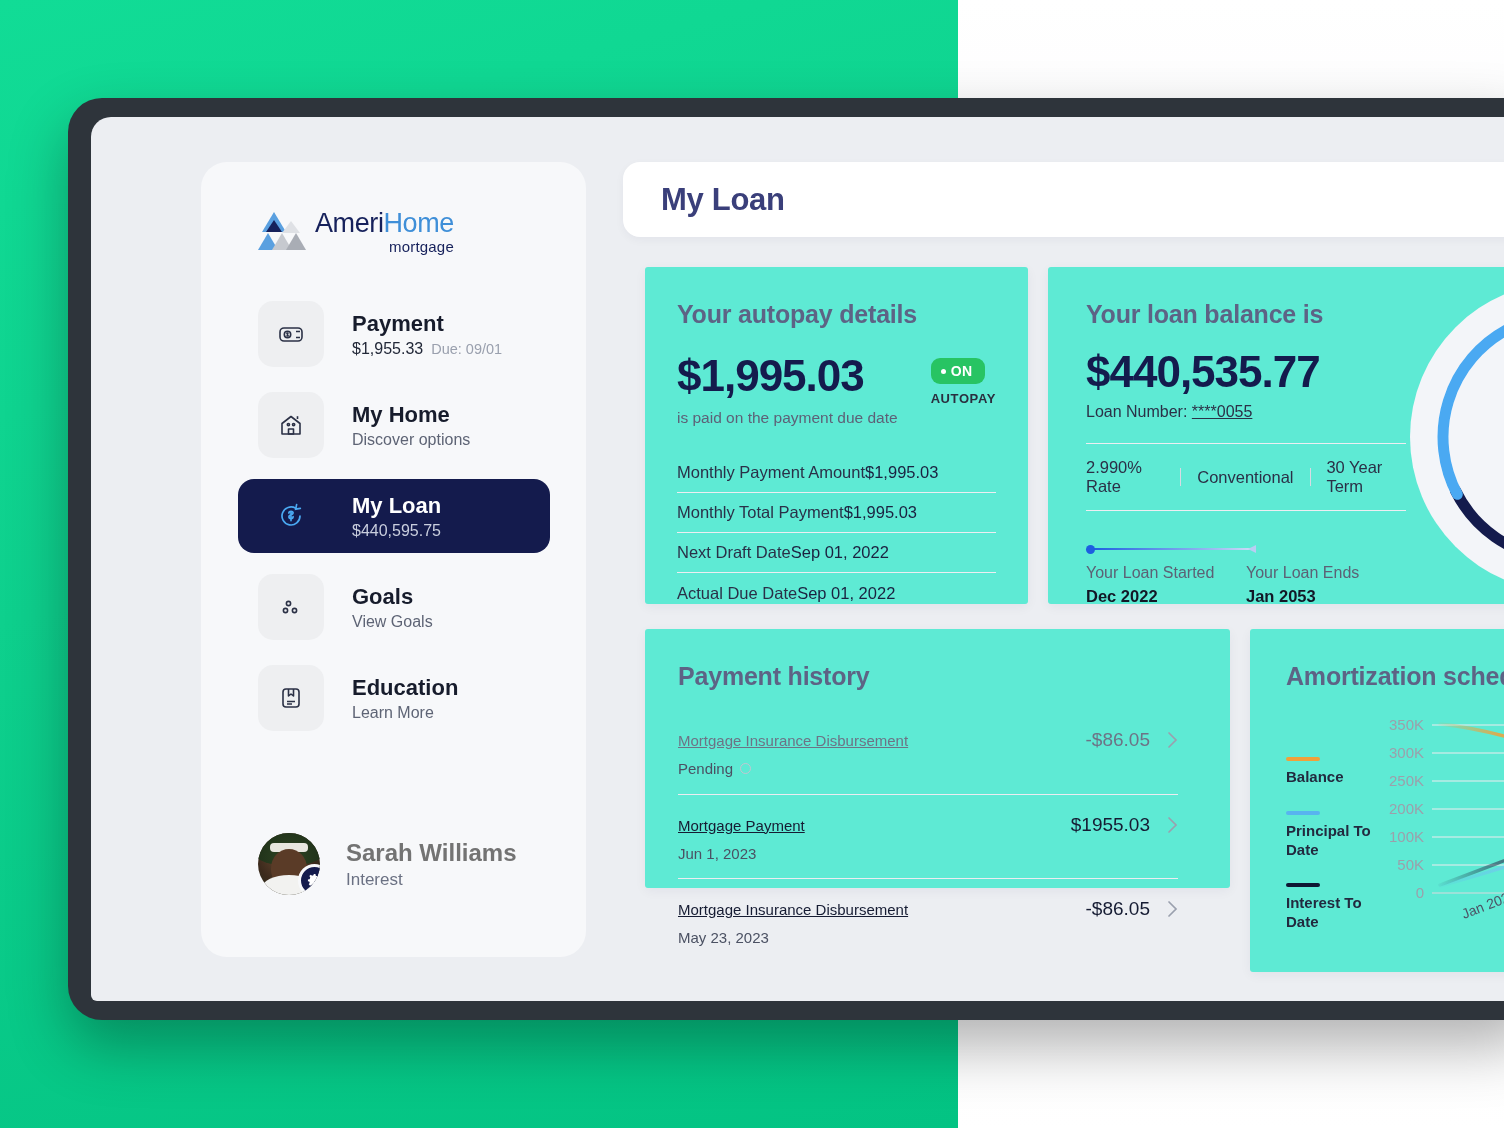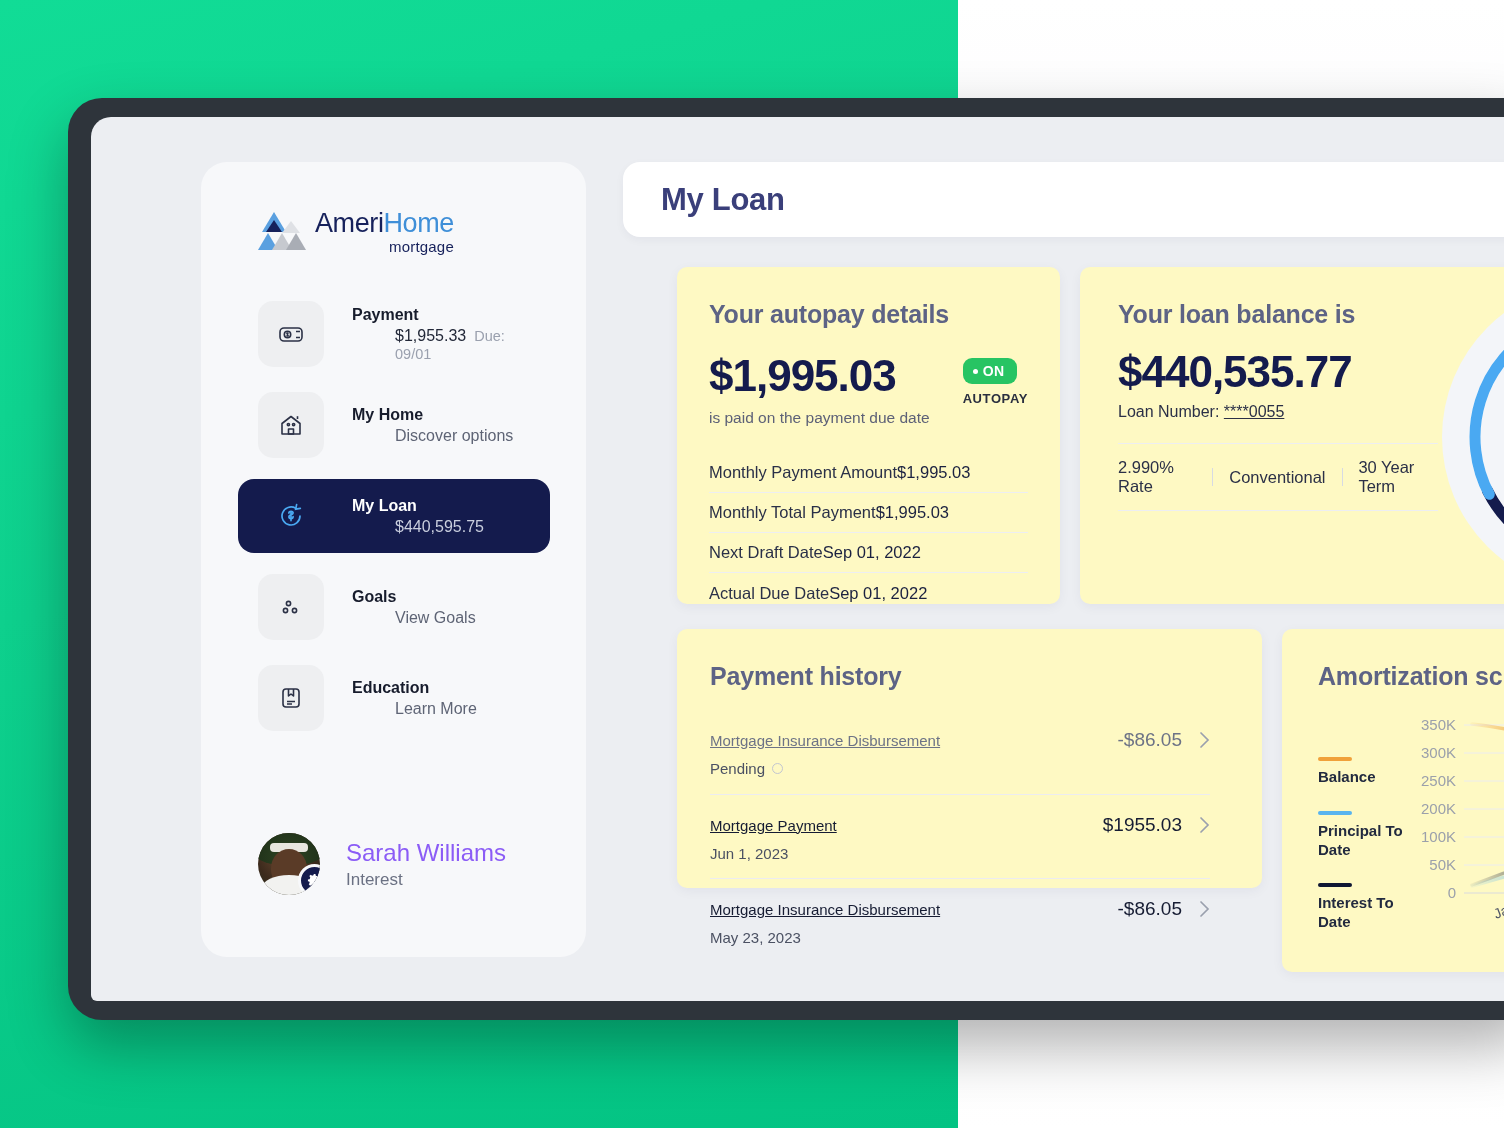--- a/index.html
+++ b/index.html
@@ -68,24 +68,24 @@
   }
   .nav-item.active { background: #141b4d; }
   .nav-icon {
     width: 66px; height: 66px; min-width: 66px;
     border-radius: 15px; background: #eeeff1;
     display: flex; align-items: center; justify-content: center;
   }
   .nav-item.active .nav-icon { background: transparent; }
   .nav-labels { margin-left: 28px; }
   .nav-title {
-    font-size: 16px; font-weight: 700; color: #171c2c; line-height: 1.25;
+    font-size: 22px; font-weight: 700; color: #171c2c; line-height: 1.25;
   }
   .nav-item.active .nav-title { color: #ffffff; }
-  .nav-sub { font-size: 16px; color: #5e6475; margin-top: 2px; margin-left: 43px; }
+  .nav-sub { font-size: 16px; color: #5e6475; margin-top: 2px; }
   .nav-item.active .nav-sub { color: #c9cede; }
   .nav-sub .amt { color: #222838; }
   .nav-sub .due { color: #9aa0ae; font-size: 14.5px; margin-left: 8px; }
 
   .profile {
     position: absolute; left: 57px; bottom: 62px;
     display: flex; align-items: center;
   }
   .avatar {
     position: relative; width: 62px; height: 62px; border-radius: 50%;
@@ -109,40 +109,39 @@
     position: absolute; left: 12px; top: 10px; width: 38px; height: 9px;
     background: #e8e6df; border-radius: 4px;
   }
   .gear-badge {
     position: absolute; left: 40px; bottom: -2px;
     width: 33px; height: 33px; border-radius: 50%;
     background: #141b4d; border: 3px solid #f7f8fa;
     display: flex; align-items: center; justify-content: center;
   }
   .profile-labels { margin-left: 26px; }
-  .profile-name { font-size: 24px; font-weight: 400; color: #8b5cf6; }
+  .profile-name { font-size: 24px; font-weight: 700; color: #737373; }
   .profile-sub { font-size: 17px; color: #6b7183; margin-top: 3px; }
 
   
   .main { position: absolute; left: 532px; top: 45px; right: 0; }
   .topbar {
     width: 952px; height: 75px; background: #ffffff;
     border-radius: 17px;
     display: flex; align-items: center; justify-content: space-between;
     padding: 0 24px 0 38px;
     box-shadow: 0 3px 10px rgba(20,27,77,0.045);
   }
   .page-title {
     font-size: 31px; font-weight: 700; color: #3a3f7a; letter-spacing: -0.3px;
   }
 
   .card {
-    background: #fef9c3; border-radius: 10px;
+    background: #5eead4; border-radius: 3px;
     box-shadow: 0 3px 12px rgba(20,27,77,0.05);
-    margin-left: 32px;
   }
   .card-title {
     font-size: 25px; font-weight: 700; color: #5d6385; letter-spacing: -0.2px;
   }
 
   .autopay-card { position: absolute; left: 22px; top: 105px; width: 383px; height: 337px; padding: 33px 32px 0 32px; }
   .big-amount {
     font-size: 44px; font-weight: 700; color: #141b4d; letter-spacing: -1px;
     line-height: 1;
   }
@@ -419,20 +418,37 @@
         </div>
 
         <div class="meta-strip">
           <span class="meta-item">2.990% Rate</span>
           <span class="meta-sep"></span>
           <span class="meta-item">Conventional</span>
           <span class="meta-sep"></span>
           <span class="meta-item">30 Year Term</span>
         </div>
 
+        <div class="timeline">
+          <div class="timeline-bar">
+            <div class="timeline-line"></div>
+            <div class="timeline-dot"></div>
+            <div class="timeline-arrow"></div>
+          </div>
+          <div class="timeline-labels">
+            <div class="tl-col">
+              <div class="tl-top">Your Loan Started</div>
+              <div class="tl-bot">Dec 2022</div>
+            </div>
+            <div class="tl-col">
+              <div class="tl-top">Your Loan Ends</div>
+              <div class="tl-bot">Jan 2053</div>
+            </div>
+          </div>
+        </div>
 
         <div class="donut-wrap">
           <svg class="donut" viewBox="0 0 276 276">
             <circle cx="138" cy="138" r="122" fill="none" stroke="#ffffff" stroke-width="11"></circle>
             <circle cx="138" cy="138" r="122" fill="none" stroke="#141b4d" stroke-width="11" stroke-linecap="round" stroke-dasharray="444.8 321.9" stroke-dashoffset="0" transform="rotate(-55 138 138)"></circle>
             <circle cx="138" cy="138" r="122" fill="none" stroke="#4aa9f2" stroke-width="11" stroke-linecap="round" stroke-dasharray="315 451.7" stroke-dashoffset="0" transform="rotate(152 138 138)"></circle>
           </svg>
 
         </div>
       </section>

